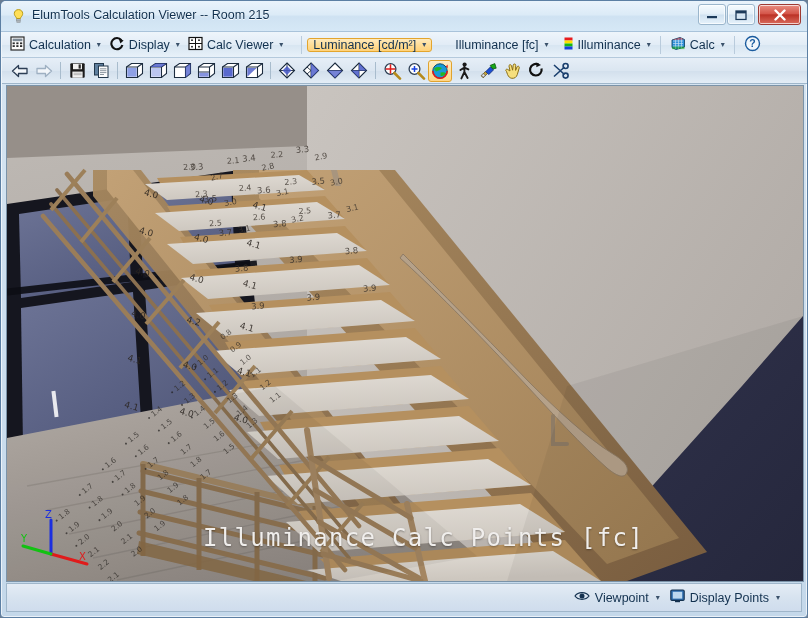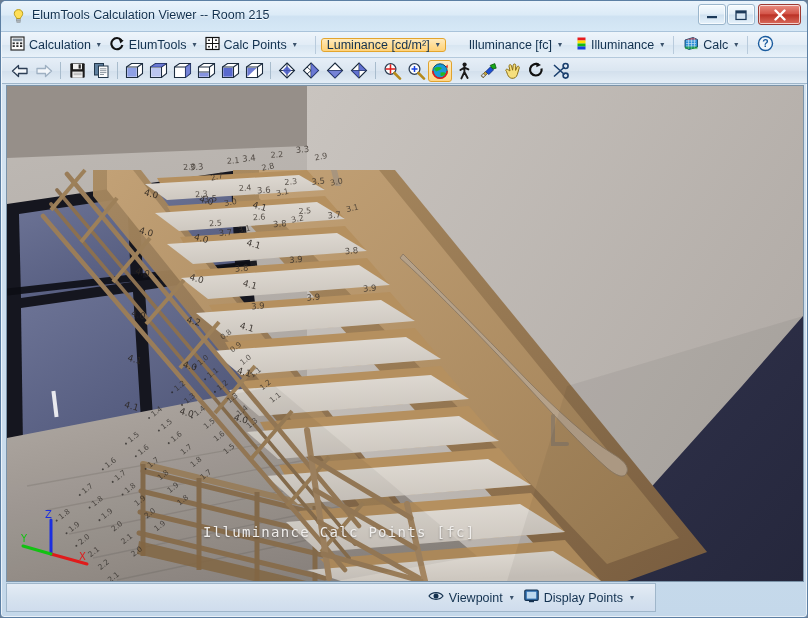--- a/index.html
+++ b/index.html
@@ -92,31 +92,31 @@
   #viewport-frame {
     position: absolute; left: 5px; top: 84px; width: 798px; height: 497px;
     border: 1px solid #7b93a8; background: #8b8681; overflow: hidden;
   }
   #scene { position:absolute; left:0; top:0; width:796px; height:495px; overflow:hidden;
            background:#a6a19c; }
   #scene svg { display:block; }
   .ovl {
     position: absolute; left: 196px;
     font-family: "DejaVu Sans Mono", monospace;
-    font-size: 14px; letter-spacing: 1.3px;
+    font-size: 24px; letter-spacing: 1.3px;
     color: #f0eeec; white-space: nowrap;
     text-shadow: 0 1px 2px rgba(0,0,0,.35);
     text-align: right;
   }
   #ovl1 { top: 438px; }
   #ovl2 { top: 462px; }
 
   
   #statusbar {
-    position: absolute; left: 5px; top: 582px; width: 650px; height: 29px;
+    position: absolute; left: 5px; top: 582px; width: 796px; height: 29px;
     background: linear-gradient(to bottom,#e4ecf5 0%,#d6e2ef 55%,#cfdced 100%);
     border: 1px solid #9fb6ca;
     display: flex; align-items: center; justify-content: flex-end;
     padding-right: 6px;
   }
   .sbi { display:flex; align-items:center; height:21px; padding:0 5px;
          border-radius:3px; font-size:12.5px; color:#12314f; cursor:default; }
   .sbi .lbl { margin-left:5px; }
   .sbi .caret { margin-left:7px; font-size:8px; color:#3b526b; }
   #statusbar .grip { width:10px; }
@@ -175,38 +175,38 @@
       <span class="caret">▾</span>
     </div>
 
     <div class="mi">
       <span>
         <svg width="16" height="15" viewBox="0 0 16 15">
           <path d="M12.4 4.2A5.6 5.6 0 1 0 13.4 9" fill="none" stroke="#111" stroke-width="2.1"></path>
           <path d="M9.6 2.2 L14.6 4.4 L11.4 7.6 Z" fill="#111"></path>
         </svg>
       </span>
-      <span class="lbl">ElumTools</span>
+      <span class="lbl">Display</span>
       <span class="caret">▾</span>
     </div>
 
     <div class="mi">
       <span>
         <svg width="15" height="15" viewBox="0 0 15 15">
           <rect x="1" y="1.5" width="13" height="12" fill="#fff" stroke="#111" stroke-width="1.2"></rect>
           <path d="M7.5 1.5 V13.5 M1 7.5 H14" stroke="#111" stroke-width="1"></path>
           <g fill="#111">
             <rect x="3.2" y="3.4" width="1.6" height="1.6"></rect>
               <rect x="10.2" y="3.4" width="1.6" height="1.6"></rect>
             <rect x="3.2" y="9.9" width="1.6" height="1.6"></rect>
               <rect x="10.2" y="9.9" width="1.6" height="1.6"></rect>
           </g>
         </svg>
       </span>
-      <span class="lbl">Calc Points</span>
+      <span class="lbl">Calc Viewer</span>
       <span class="caret">▾</span>
     </div>
 
     <span class="vsep" style="margin-left:14px"></span>
 
     <div class="mi mi-sel">
       <span class="lbl" style="margin-left:0">Luminance [cd/m²]</span>
       <span class="caret">▾</span>
     </div>
 

